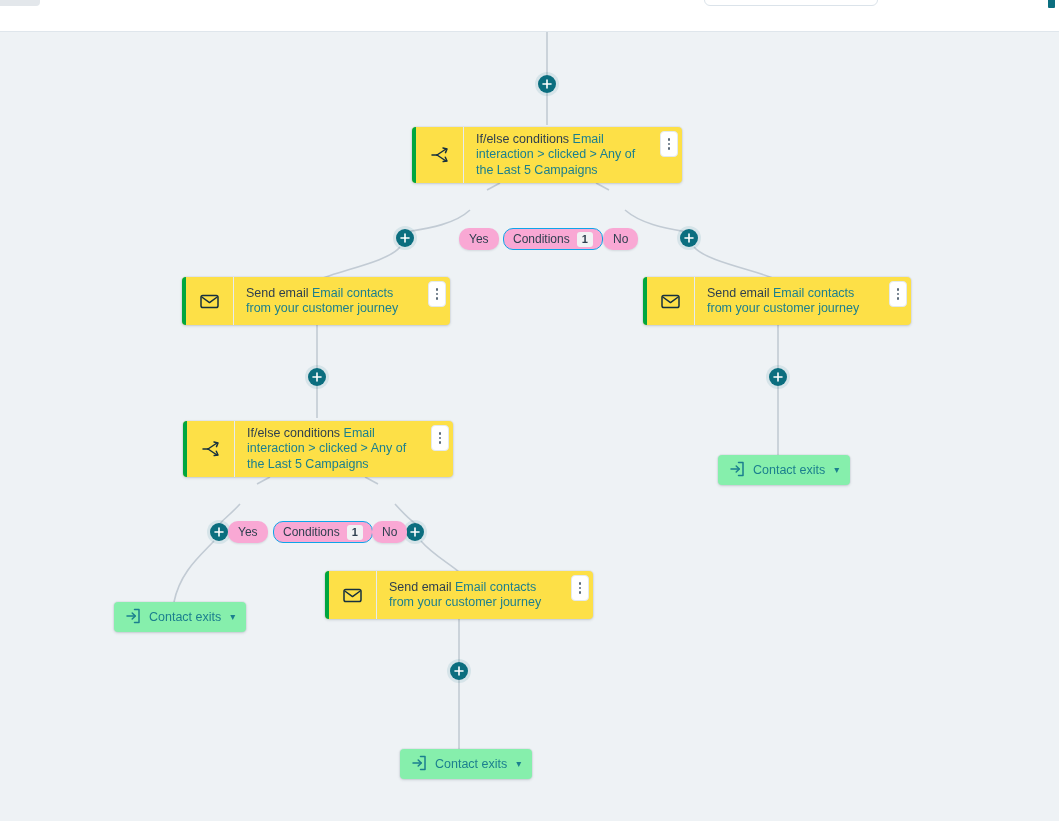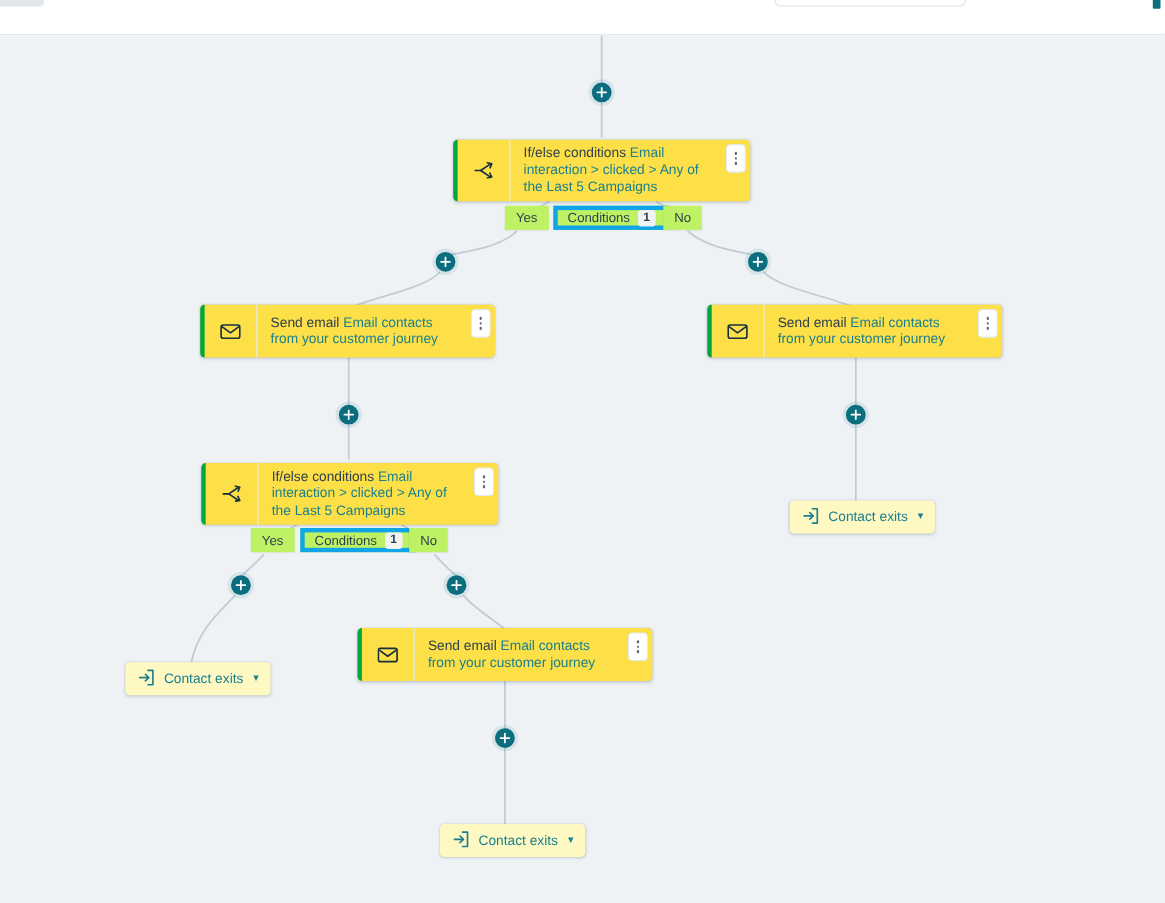--- a/index.html
+++ b/index.html
@@ -95,48 +95,49 @@
   }
   .kebab i {
     display: block; width: 2.5px; height: 2.5px;
     background: #5a6a78; border-radius: 50%;
   }
 
   
   .exit-node {
     position: absolute;
     height: 30px;
-    background: #fef9c3;
+    background: #86efac;
     border-radius: 4px;
     box-shadow: 0 1px 3px rgba(16,38,56,.16), 0 0 0 1px rgba(16,38,56,.04);
     display: flex; align-items: center;
     padding: 0 11px;
     gap: 8px;
     color: #1b7f8e;
     font-size: 12.5px;
     cursor: pointer;
   }
   .exit-node .chev {
     font-size: 10px; line-height: 1; color: #1b7f8e; margin-left: 1px;
   }
 
   
   .chip {
     position: absolute;
     height: 22px;
-    background: #bef264;
-    border-radius: 0;
+    background: #f9a8d4;
+    border-radius: 10px;
     display: flex; align-items: center; justify-content: center;
     padding: 0 10px;
     font-size: 12px;
     color: #2e3f4f;
     box-shadow: 0 1px 2px rgba(16,38,56,.12);
+    margin-top: 41px;
   }
   .chip.cond {
-    border: 4px solid #0ea5e9;
+    border: 1px solid #0ea5e9;
     box-shadow: none;
     gap: 7px;
     padding: 0 9px;
   }
   .chip.cond .count {
     background: #f0f2f4;
     border-radius: 3px;
     font-size: 11px;
     font-weight: bold;
     color: #2e3f4f;

